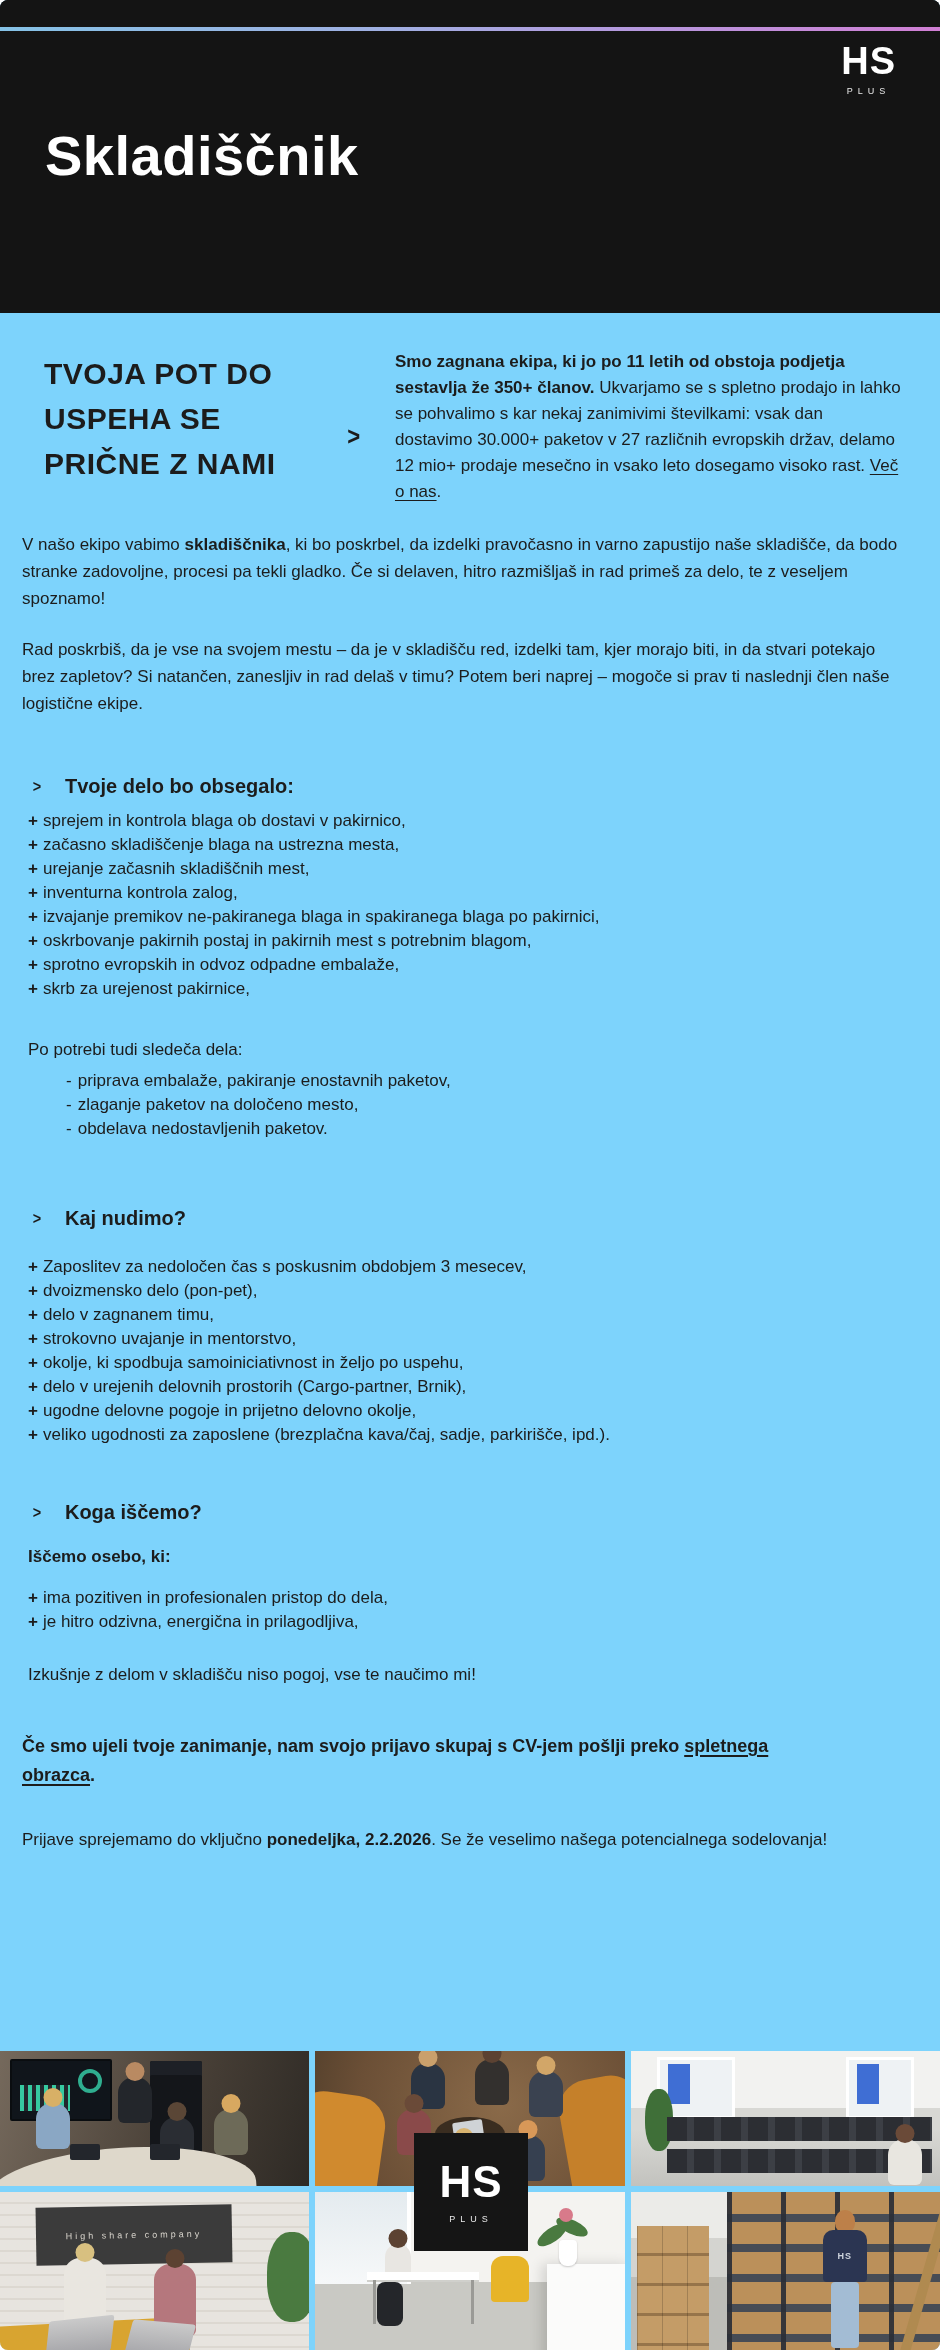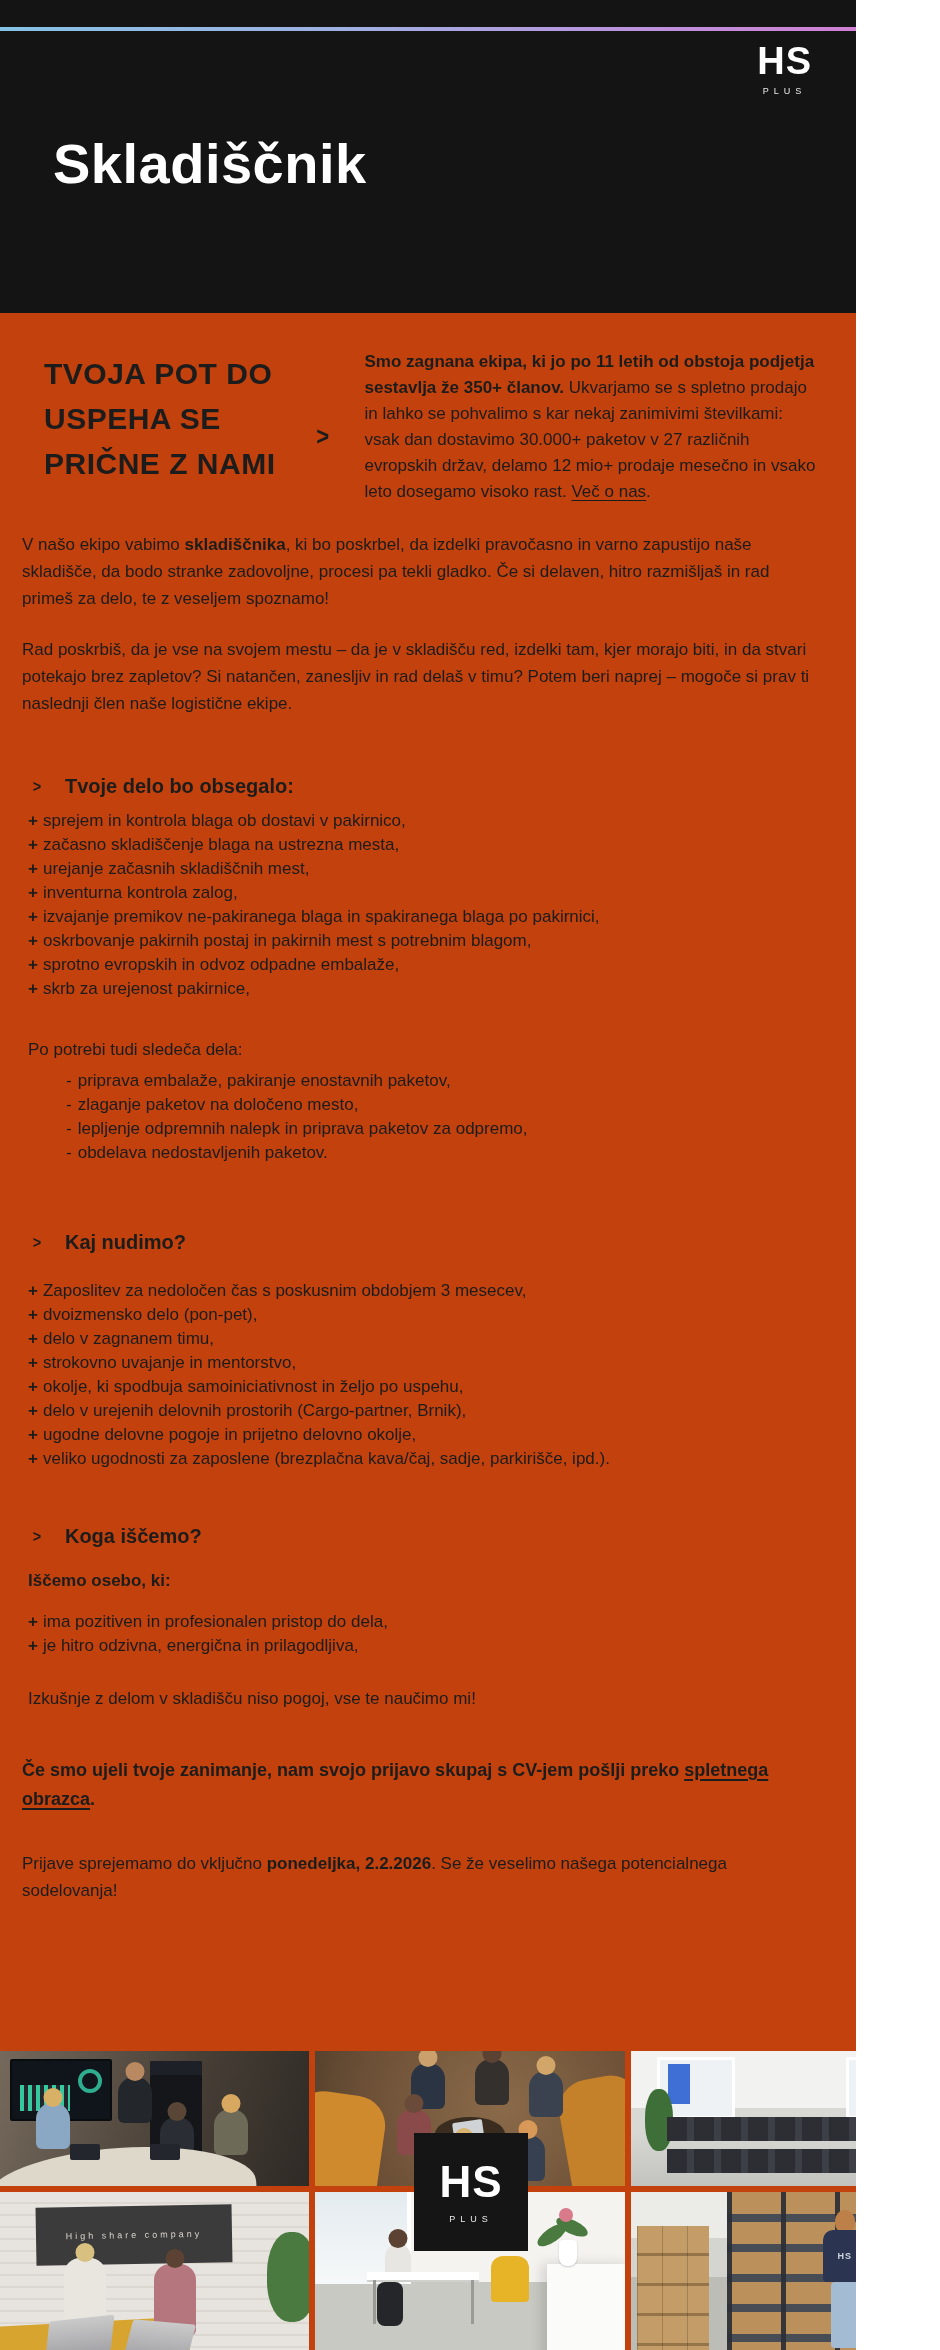--- a/index.html
+++ b/index.html
@@ -1,26 +1,26 @@
 <!DOCTYPE html>
 <html><head>
 <meta charset="utf-8">
 <style>
   html,body{margin:0;padding:0;background:#fff;}
-  .page{position:relative;width:856px;height:2350px;overflow:hidden;background:#c2410c;
-        font-family:"Liberation Sans","DejaVu Sans",sans-serif;color:#1c1c1c;}
+  .page{position:relative;width:940px;height:2350px;overflow:hidden;background:#7dd3fc;
+        font-family:"Liberation Sans","DejaVu Sans",sans-serif;color:#1c1c1c;border-radius:8px;}
 
   
   header{position:relative;height:313px;background:#141414;color:#fff;}
   .topstrip{height:27px;background:#141414;}
   .grad{height:4px;background:linear-gradient(90deg,#85c2e6 0%,#9fb0e2 40%,#b796dd 70%,#d07fd4 100%);}
   .brand{position:absolute;top:42px;right:44px;text-align:center;line-height:1;}
   .brand-hs{font-size:38px;font-weight:700;letter-spacing:1px;}
   .brand-plus{font-size:9px;letter-spacing:5px;margin-top:7px;color:#e8e8e8;}
-  h1{margin:8px;padding:92px 0 0 45px;font-size:56px;font-weight:800;letter-spacing:.5px;}
+  h1{margin:0;padding:92px 0 0 45px;font-size:56px;font-weight:800;letter-spacing:.5px;}
 
   
   main{padding:34px 36px 0 22px;font-size:17px;line-height:27px;}
   .intro{display:flex;align-items:flex-start;}
   .intro h2{margin:4px 0 0 22px;width:300px;font-size:30px;line-height:45px;font-weight:800;letter-spacing:.5px;}
   .intro h2 span{display:block;}
   .chev{font-weight:900;font-style:normal;}
   .chev-big{font-size:26px;margin:76px 0 0 12px;transform:scaleX(.85);}
   .intro-p{margin:2px 0 0 34px;width:527px;line-height:26px;}
   .intro-p strong{font-weight:800;}
@@ -175,21 +175,20 @@
         <li><span class="mk">+</span><span>inventurna kontrola zalog,</span></li>
         <li><span class="mk">+</span><span>izvajanje premikov ne-pakiranega blaga in spakiranega blaga po pakirnici,</span></li>
         <li><span class="mk">+</span><span>oskrbovanje pakirnih postaj in pakirnih mest s potrebnim blagom,</span></li>
         <li><span class="mk">+</span><span>sprotno evropskih in odvoz odpadne embalaže,</span></li>
         <li><span class="mk">+</span><span>skrb za urejenost pakirnice,</span></li>
       </ul>
       <p class="sub-h">Po potrebi tudi sledeča dela:</p>
       <ul class="dash-list">
         <li><span class="mk">-</span><span>priprava embalaže, pakiranje enostavnih paketov,</span></li>
         <li><span class="mk">-</span><span>zlaganje paketov na določeno mesto,</span></li>
-        <li><span class="mk">-</span><span>lepljenje odpremnih nalepk in priprava paketov za odpremo,</span></li>
         <li><span class="mk">-</span><span>obdelava nedostavljenih paketov.</span></li>
       </ul>
     </section>
 
     <section>
       <h3 class="sec-h" id="offer-h">
           <i class="chev">&gt;</i>
           <span>Kaj nudimo?</span>
         </h3>
       <ul class="plus-list" id="offer-list">

